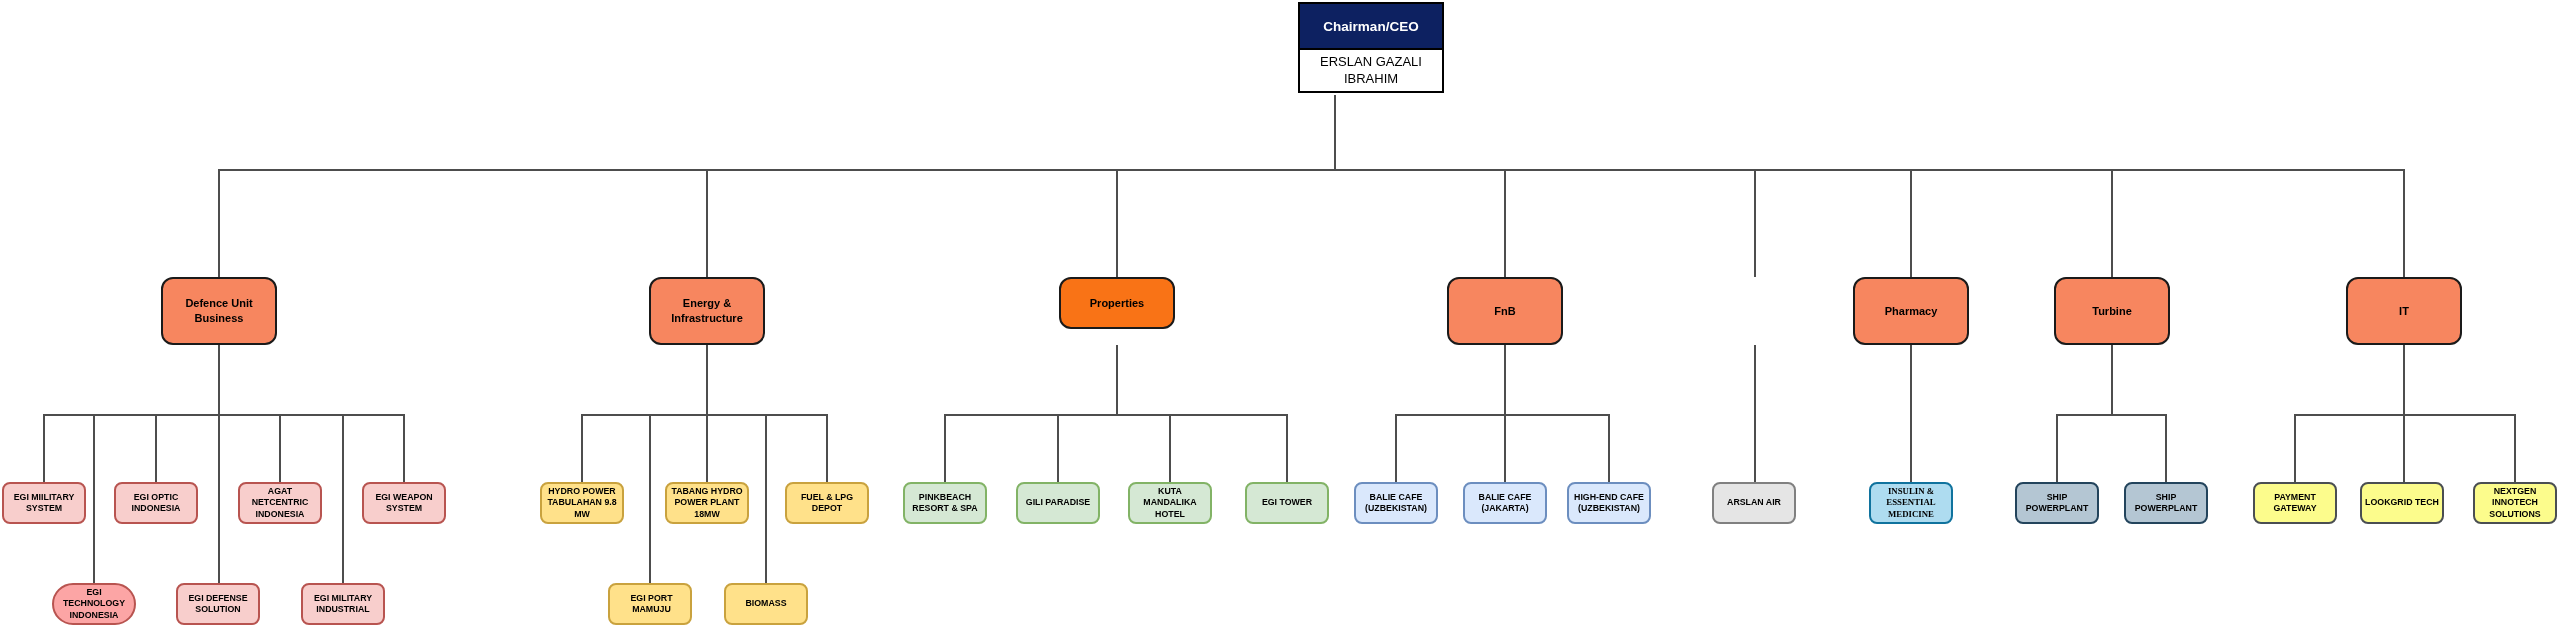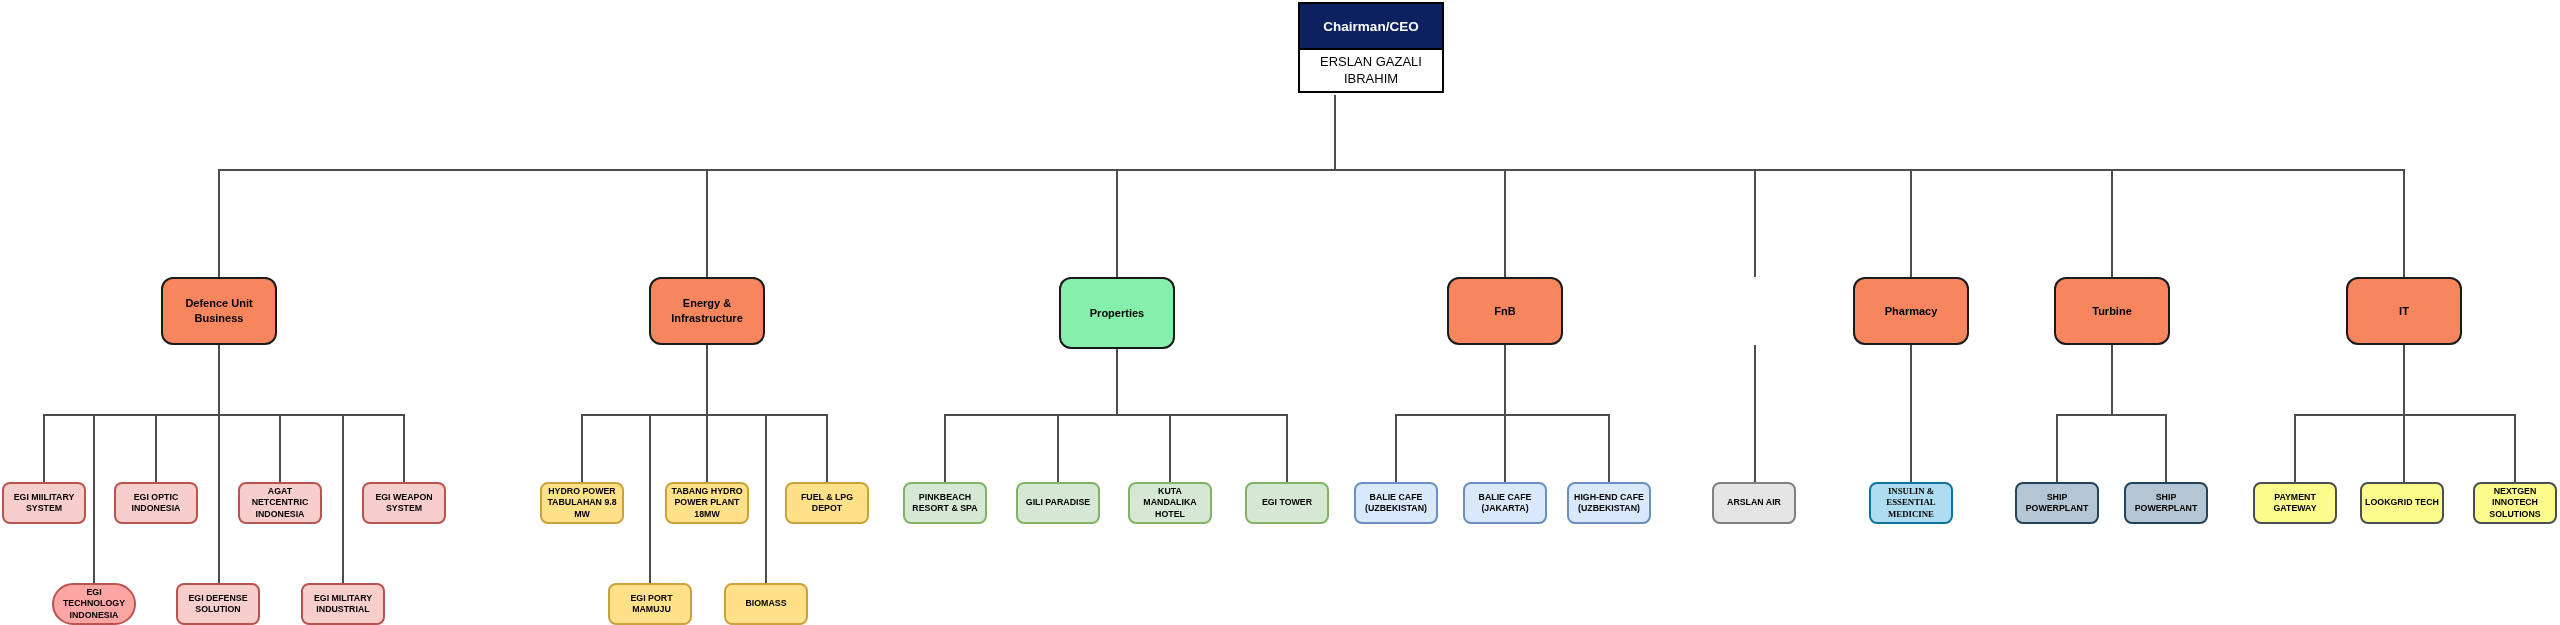--- a/index.html
+++ b/index.html
@@ -71,21 +71,21 @@
     <div class="node unit" style="left: 362px; top: 482px; width: 84px; height: 42px; background: rgb(248, 206, 204); border-color: rgb(184, 84, 80);">EGI WEAPON SYSTEM</div>
     <div class="node unit" style="left: 52px; top: 583px; width: 84px; height: 42px; background: #fca5a5; border-color: rgb(184, 84, 80); border-radius: 21px;">EGI TECHNOLOGY INDONESIA</div>
     <div class="node unit" style="left: 176px; top: 583px; width: 84px; height: 42px; background: rgb(248, 206, 204); border-color: rgb(184, 84, 80);">EGI DEFENSE SOLUTION</div>
     <div class="node unit" style="left: 301px; top: 583px; width: 84px; height: 42px; background: rgb(248, 206, 204); border-color: rgb(184, 84, 80);">EGI MILITARY INDUSTRIAL</div>
     <div class="node division" style="left: 649px; top: 277px; width: 116px; height: 68px; background: rgb(247, 134, 95); border-color: rgb(26, 26, 26);">Energy &amp; Infrastructure</div>
     <div class="node unit" style="left: 540px; top: 482px; width: 84px; height: 42px; background: rgb(255, 225, 138); border-color: rgb(201, 162, 62);">HYDRO POWER TABULAHAN 9.8 MW</div>
     <div class="node unit" style="left: 665px; top: 482px; width: 84px; height: 42px; background: rgb(255, 225, 138); border-color: rgb(201, 162, 62);">TABANG HYDRO POWER PLANT 18MW</div>
     <div class="node unit" style="left: 785px; top: 482px; width: 84px; height: 42px; background: rgb(255, 225, 138); border-color: rgb(201, 162, 62);">FUEL &amp; LPG DEPOT</div>
     <div class="node unit" style="left: 608px; top: 583px; width: 84px; height: 42px; background: rgb(255, 225, 138); border-color: rgb(201, 162, 62); padding-left: 6px;">EGI PORT MAMUJU</div>
     <div class="node unit" style="left: 724px; top: 583px; width: 84px; height: 42px; background: rgb(255, 225, 138); border-color: rgb(201, 162, 62); text-align: right;">BIOMASS</div>
-    <div class="node division" style="left: 1059px; top: 277px; width: 116px; height: 72px; background: #86efac; border-color: rgb(26, 26, 26);">Properties</div>
+    <div class="node division" style="left: 1059px; top: 277px; width: 116px; height: 52px; background: #f97316; border-color: rgb(26, 26, 26);">Properties</div>
     <div class="node unit" style="left: 903px; top: 482px; width: 84px; height: 42px; background: rgb(213, 232, 212); border-color: rgb(130, 179, 102);">PINKBEACH RESORT &amp; SPA</div>
     <div class="node unit" style="left: 1016px; top: 482px; width: 84px; height: 42px; background: rgb(213, 232, 212); border-color: rgb(130, 179, 102);">GILI PARADISE</div>
     <div class="node unit" style="left: 1128px; top: 482px; width: 84px; height: 42px; background: rgb(213, 232, 212); border-color: rgb(130, 179, 102);">KUTA MANDALIKA HOTEL</div>
     <div class="node unit" style="left: 1245px; top: 482px; width: 84px; height: 42px; background: rgb(213, 232, 212); border-color: rgb(130, 179, 102);">EGI TOWER</div>
     <div class="node division" style="left: 1447px; top: 277px; width: 116px; height: 68px; background: rgb(247, 134, 95); border-color: rgb(26, 26, 26);">FnB</div>
     <div class="node unit" style="left: 1354px; top: 482px; width: 84px; height: 42px; background: rgb(218, 232, 252); border-color: rgb(108, 142, 191);">BALIE CAFE (UZBEKISTAN)</div>
     <div class="node unit" style="left: 1463px; top: 482px; width: 84px; height: 42px; background: rgb(218, 232, 252); border-color: rgb(108, 142, 191);">BALIE CAFE (JAKARTA)</div>
     <div class="node unit" style="left: 1567px; top: 482px; width: 84px; height: 42px; background: rgb(218, 232, 252); border-color: rgb(108, 142, 191);">HIGH-END CAFE (UZBEKISTAN)</div>
     <div class="node unit" style="left: 1712px; top: 482px; width: 84px; height: 42px; background: #e5e5e5; border-color: rgb(128, 128, 128);">ARSLAN AIR</div>
     <div class="node division" style="left: 1853px; top: 277px; width: 116px; height: 68px; background: rgb(247, 134, 95); border-color: rgb(26, 26, 26);">Pharmacy</div>

